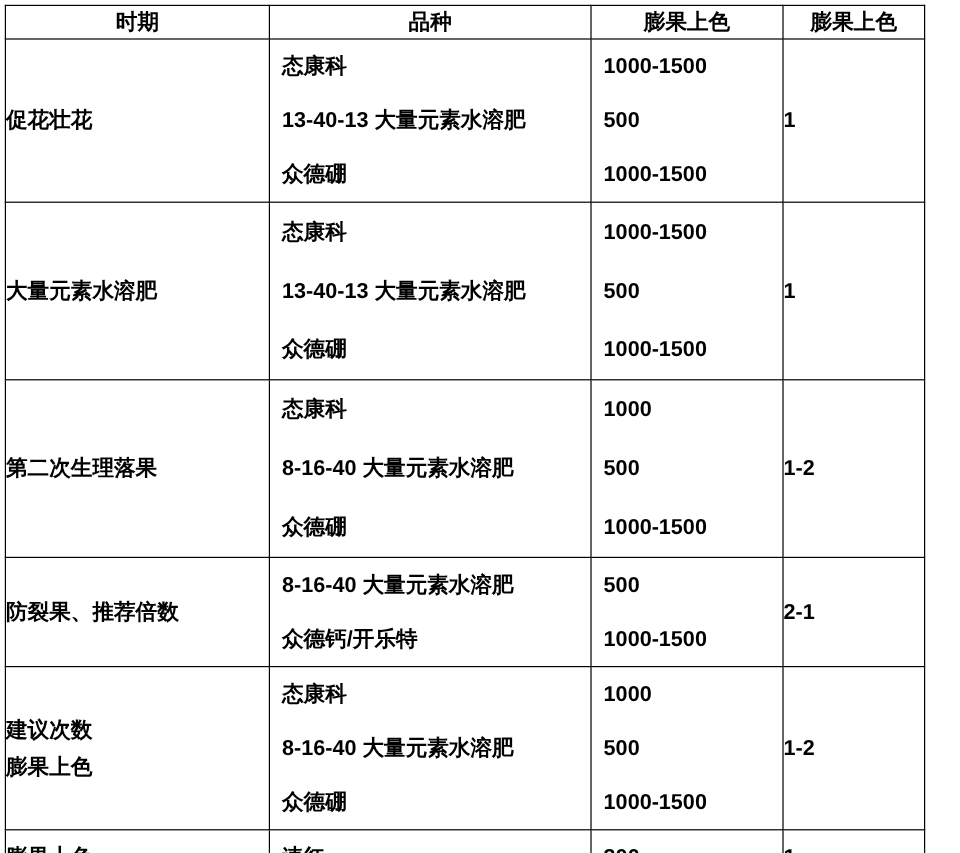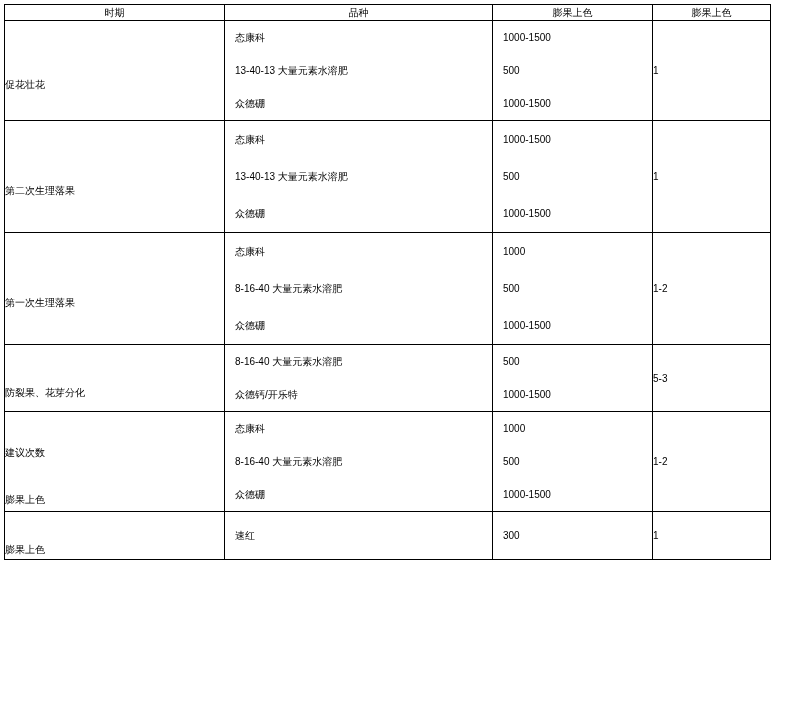--- a/index.html
+++ b/index.html
@@ -22,22 +22,22 @@
     border-collapse: collapse;
     width: 766px;
     margin-left: 4px;
     margin-top: 4px;
     table-layout: fixed;
   }
   table.fert-table td, table.fert-table th {
     border: 1px solid #000000;
     padding: 0;
     vertical-align: middle;
-    font-weight: normal;
-    font-size: 10px;
+    font-weight: bold;
+    font-size: 18px;
     line-height: 1.5;
   }
   col.c-period { width: 220px; }
   col.c-variety { width: 268px; }
   col.c-dilution { width: 160px; }
   col.c-times { width: 118px; }
   .head-cell {
     padding: 9px 0 9px 10px;
     font-size: 15.5px;
   }
@@ -51,21 +51,20 @@
     padding: 9px 0 9px 10px;
     white-space: nowrap;
     overflow: hidden;
   }
   .row-tall .stack .line { padding-top: 11px; padding-bottom: 11px; }
   .period-cell {
     padding-left: 10px;
   }
   .period-cell .pline {
     padding: 2px 0;
-    margin-top: 28px;
   }
   .times-cell {
     padding-left: 10px;
   }
   .times-top {
     vertical-align: top;
     padding-top: 9px;
   }
   .nowrap { white-space: nowrap; }
 </style>
@@ -106,77 +105,77 @@
             <div class="line">1000-1500</div>
             <div class="line">500</div>
             <div class="line">1000-1500</div>
           </div>
         </td>
         <td class="times-cell">1</td>
       </tr>
 
       <tr class="row-tall">
         <td class="period-cell">
+          <div class="pline">大量元素水溶肥</div>
+        </td>
+        <td>
+          <div class="stack">
+            <div class="line">态康科</div>
+            <div class="line">13-40-13 大量元素水溶肥</div>
+            <div class="line">众德硼</div>
+          </div>
+        </td>
+        <td>
+          <div class="stack">
+            <div class="line">1000-1500</div>
+            <div class="line">500</div>
+            <div class="line">1000-1500</div>
+          </div>
+        </td>
+        <td class="times-cell">1</td>
+      </tr>
+
+      <tr class="row-tall">
+        <td class="period-cell">
           <div class="pline">第二次生理落果</div>
         </td>
         <td>
           <div class="stack">
             <div class="line">态康科</div>
-            <div class="line">13-40-13 大量元素水溶肥</div>
-            <div class="line">众德硼</div>
-          </div>
-        </td>
-        <td>
-          <div class="stack">
-            <div class="line">1000-1500</div>
-            <div class="line">500</div>
-            <div class="line">1000-1500</div>
-          </div>
-        </td>
-        <td class="times-cell">1</td>
-      </tr>
-
-      <tr class="row-tall">
-        <td class="period-cell">
-          <div class="pline">第一次生理落果</div>
-        </td>
-        <td>
-          <div class="stack">
-            <div class="line">态康科</div>
             <div class="line">8-16-40 大量元素水溶肥</div>
             <div class="line">众德硼</div>
           </div>
         </td>
         <td>
           <div class="stack">
             <div class="line">1000</div>
             <div class="line">500</div>
             <div class="line">1000-1500</div>
           </div>
         </td>
         <td class="times-cell">1-2</td>
       </tr>
 
       <tr>
         <td class="period-cell">
-          <div class="pline nowrap">防裂果、花芽分化</div>
+          <div class="pline nowrap">防裂果、推荐倍数</div>
         </td>
         <td>
           <div class="stack">
             <div class="line">8-16-40 大量元素水溶肥</div>
             <div class="line">众德钙/开乐特</div>
           </div>
         </td>
         <td>
           <div class="stack">
             <div class="line">500</div>
             <div class="line">1000-1500</div>
           </div>
         </td>
-        <td class="times-cell">5-3</td>
+        <td class="times-cell">2-1</td>
       </tr>
 
       <tr>
         <td class="period-cell">
           <div class="pline">建议次数</div>
           <div class="pline">膨果上色</div>
         </td>
         <td>
           <div class="stack">
             <div class="line">态康科</div>

